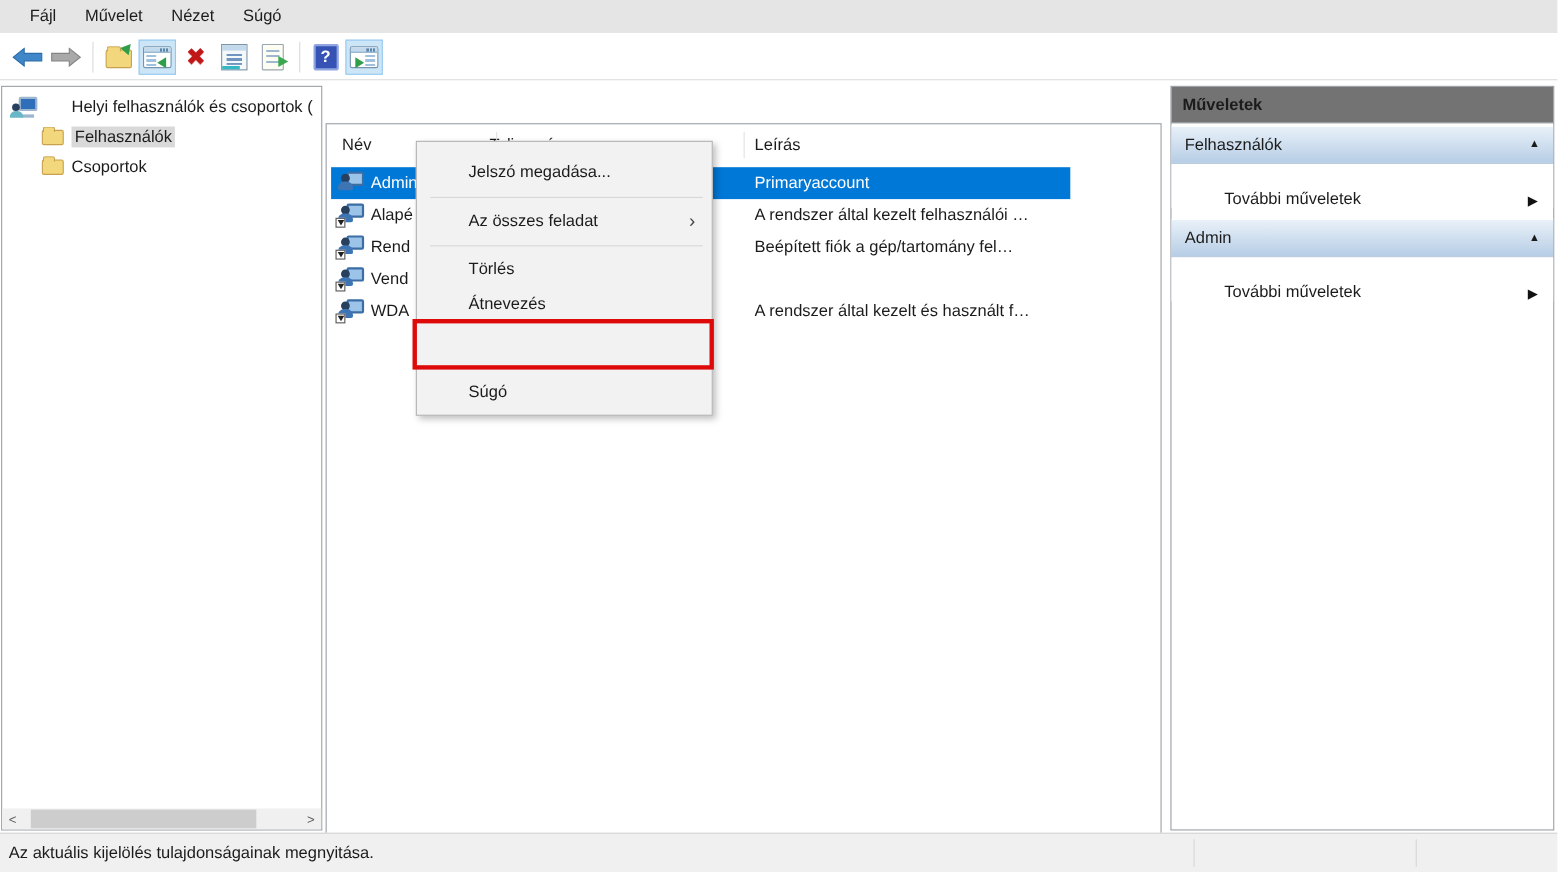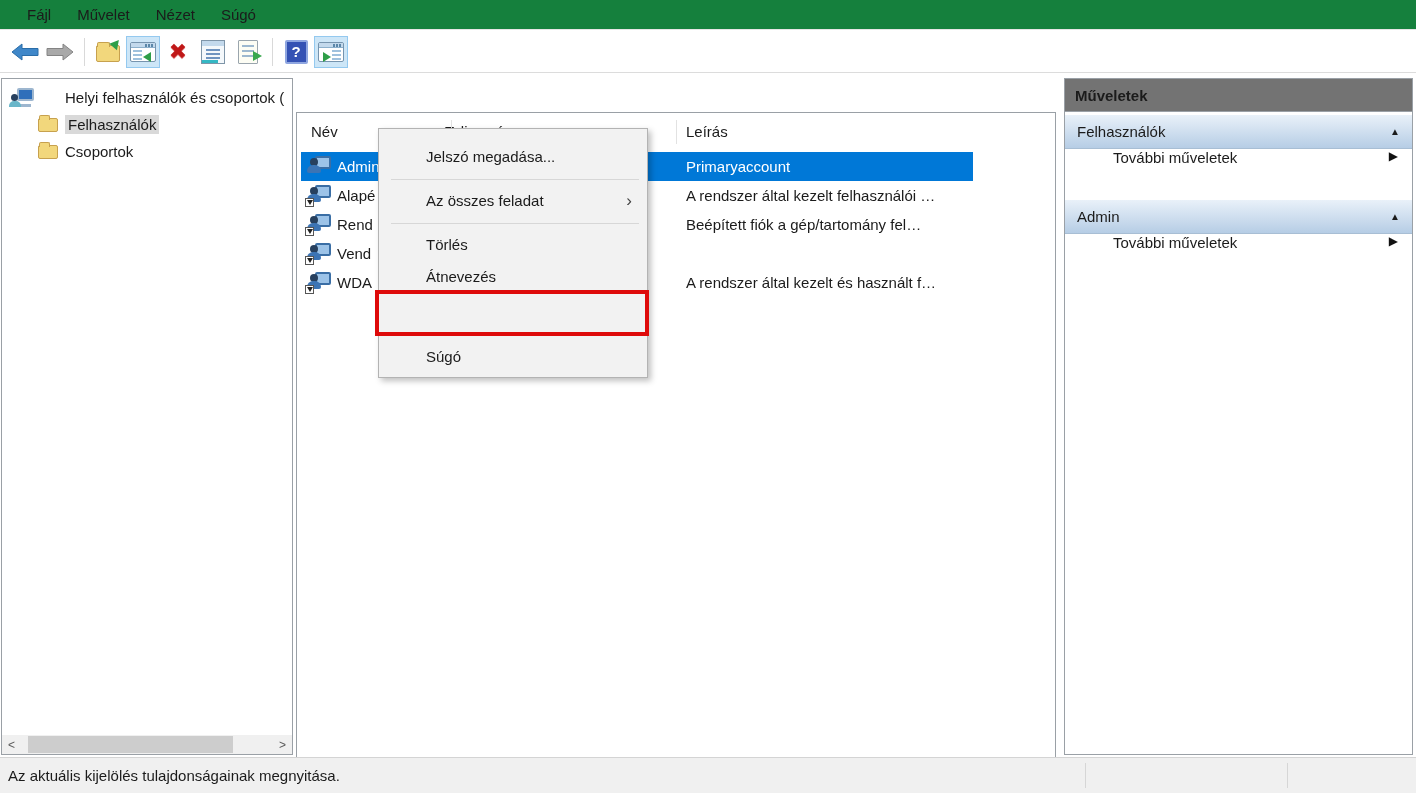--- a/index.html
+++ b/index.html
@@ -2,21 +2,21 @@
 <html><head>
 <meta charset="utf-8">
 <style>
   * { margin:0; padding:0; box-sizing:border-box; }
   html,body { width:1416px; height:793px; background:#fff; overflow:hidden;
               font-family:"Liberation Sans","DejaVu Sans",sans-serif; color:#1b1b1b; }
   body { position:relative; font-size:15px; }
 
   
   .menubar { position:absolute; left:0; top:0; width:1416px; height:30px;
-             display:flex; align-items:center; padding-left:14px; background:#15803d;
+             display:flex; align-items:center; padding-left:14px; background:#e5e5e5;
              border-bottom:1px solid #e6e6e6; }
   .menu-item { padding:0 13px; height:30px; line-height:30px; cursor:default; }
 
   
   .toolbar { position:absolute; left:0; top:31px; width:1416px; height:42px;
              display:flex; align-items:center; padding-left:8px; background:#fff;
              border-bottom:1px solid #dcdcdc; }
   .tb-btn { width:34px; height:32px; display:flex; align-items:center; justify-content:center;
             margin-right:1px; border:1px solid transparent; }
   .tb-btn.toggled { background:#cde6f7; border-color:#94c9ef; }
@@ -135,21 +135,21 @@
              border:4px solid #de0a0a; z-index:30; }
 
   
   .ap-title { height:33px; line-height:33px; font-weight:bold; padding-left:10px;
               background:#737373; border-bottom:1px solid #9aa0a6; }
   .ap-header { height:35px; margin-top:2px; display:flex; align-items:center;
                justify-content:space-between; padding:0 12px;
                background:linear-gradient(#e9f1f9,#b6cde5); border-top:1px solid #fff;
                border-bottom:1px solid #a8bed4; cursor:default; }
   .ap-header .cap { font-size:10px; color:#1b1b1b; }
-  .ap-item { height:40px; display:flex; align-items:flex-start; justify-content:space-between;
+  .ap-item { height:40px; display:flex; align-items:flex-end; justify-content:space-between;
              padding:0 14px 0 48px; background:#fff; cursor:default; }
   .ap-item .more { font-size:12px; color:#111; }
   .ap-gap { height:8px; }
 
   
   .statusbar { position:absolute; left:0; top:757px; width:1416px; height:36px;
                background:#f0f0f0; border-top:1px solid #d4d4d4; }
   .status-text { position:absolute; left:8px; top:0; height:36px; line-height:36px; }
   .sb-div { position:absolute; top:5px; bottom:5px; width:1px; background:#d6d6d6; }
 </style>

